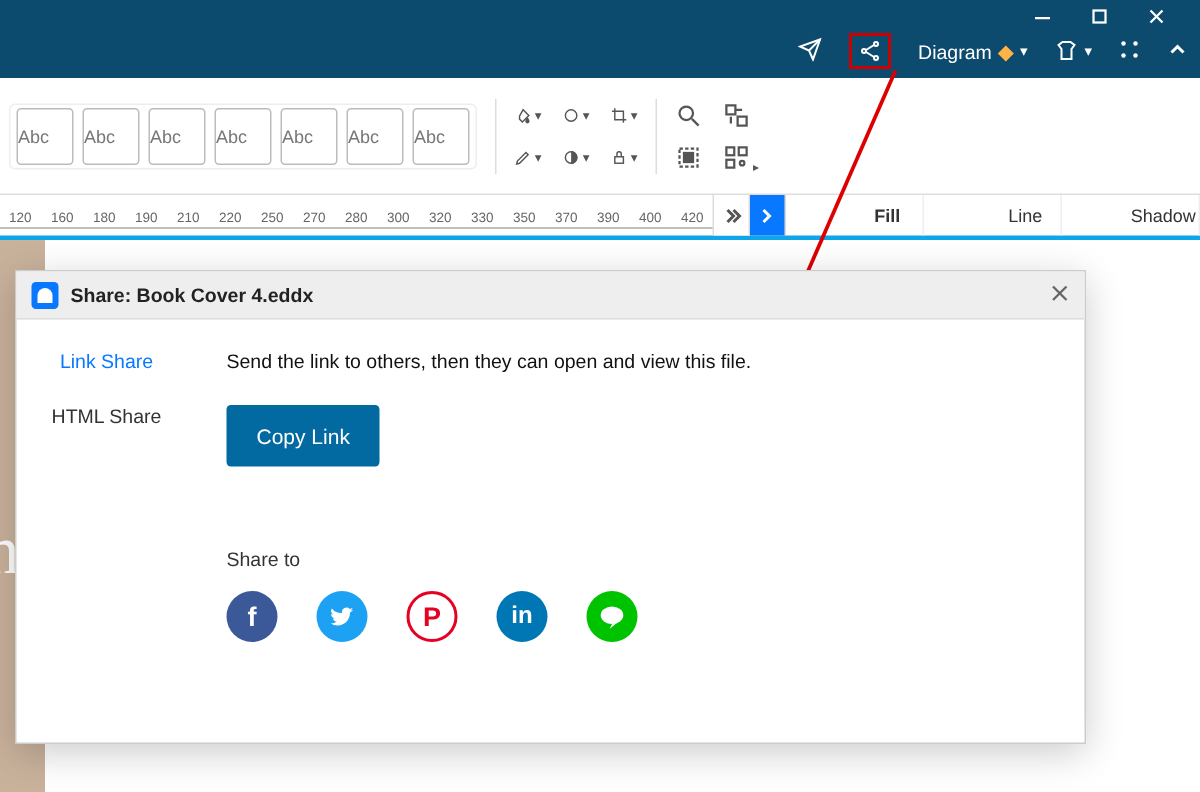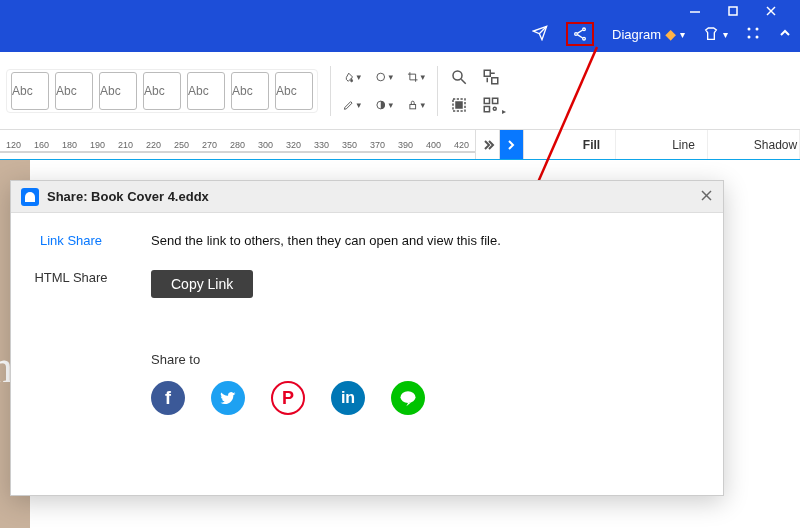--- a/index.html
+++ b/index.html
@@ -1,21 +1,21 @@
 <!DOCTYPE html>
 <html><head>
 <meta charset="utf-8">
 <style>
   * { box-sizing: border-box; margin: 0; padding: 0; font-family: "Segoe UI", Arial, sans-serif; }
   html, body { width: 800px; height: 528px; overflow: hidden; background: #fff; }
 
   
   .titlebar {
     height: 52px;
-    background: #1d4ed8;
+    background: #0c4a6e;
     display: flex;
     justify-content: flex-end;
     align-items: flex-start;
     color: #fff;
     position: relative;
   }
   .winbtns { display: flex; height: 22px; align-items: center; gap: 24px; padding-right: 22px; }
   .winbtn { width: 14px; height: 14px; display: flex; align-items: center; justify-content: center; cursor: pointer; }
   .topmenu { position: absolute; bottom: 6px; right: 8px; display: flex; align-items: center; gap: 18px; font-size: 13px; }
   .share-highlight { border: 2px solid #c00; padding: 2px 4px; display: flex; align-items: center; justify-content: center; }
@@ -40,21 +40,21 @@
     font-size:12px; color:#777; background:#fff; cursor:pointer;
   }
   .divider { width:1px; height:50px; background:#ddd; margin:0 6px; }
   .icon-col { display:flex; flex-direction:column; gap:10px; align-items:center; }
   .icon-row { display:flex; gap:14px; align-items:center; }
   .tool-icon { width:18px; height:18px; display:flex; align-items:center; justify-content:center; color:#555; cursor:pointer; position:relative; }
   .dd { font-size:9px; color:#555; margin-left:2px; }
   .tri { position:absolute; bottom:-2px; right:-6px; font-size:8px; color:#555; }
 
   
-  .tabsrow { height:30px; display:flex; align-items:stretch; border-bottom:1px solid #0ea5e9; }
+  .tabsrow { height:30px; display:flex; align-items:stretch; border-bottom:3px solid #0ea5e9; }
   .pagerbox { width:24px; display:flex; align-items:center; justify-content:center; border-right:1px solid #ddd; font-size:13px; color:#555; }
   .ruler-wrap { flex:0 0 476px; position:relative; border-right:1px solid #ddd; overflow:hidden; }
   .ruler-canvas { position:absolute; inset:0; }
   .tabs { display:flex; flex:1; }
   .tab { flex:1; display:flex; align-items:center; justify-content:center; font-size:12px; color:#333; border-right:1px solid #eee; cursor:pointer;padding-left:44px; }
   .tab.active { font-weight:600; }
 
   
   .canvas-area { position:relative; height:368px; background:#fff; }
   .left-strip { position:absolute; top:0; bottom:0; left:0; width:30px; background:#c9b29c; }
@@ -86,21 +86,21 @@
   .modal-main { flex:1; padding:20px 24px 0 20px; }
   .help-text { font-size:13px; color:#111; margin-bottom:22px; }
   .linkrow { display:flex; gap:12px; align-items:center; }
   .linkbox {
     flex:1; height:38px; border:1px solid #ccc; border-radius:3px;
     display:flex; align-items:center; padding:0 10px;
     color:#0878ff; text-decoration:underline; font-size:13px;
     overflow:hidden; white-space:nowrap;
   }
   .copy-btn {
-    height:28px; padding:0 20px; background:#404040; color:#fff;
+    height:41px; padding:0 20px; background:#0369a1; color:#fff;
     border:none; border-radius:3px; font-size:14px; cursor:pointer;
   }
   .share-to-label { font-size:13px; color:#333; margin-top:54px; margin-bottom:14px; }
   .social-row { display:flex; gap:26px; }
   .social { width:34px; height:34px; border-radius:50%; display:flex; align-items:center; justify-content:center; color:#fff; cursor:pointer; }
   .fb { background:#3b5998; font-weight:bold; font-size:18px; }
   .tw { background:#1da1f2; }
   .pt { background:#fff; border:2px solid #e60023; color:#e60023; font-weight:bold; font-size:18px; }
   .li { background:#0077b5; font-weight:bold; font-size:16px; }
   .ln { background:#00c300; }

